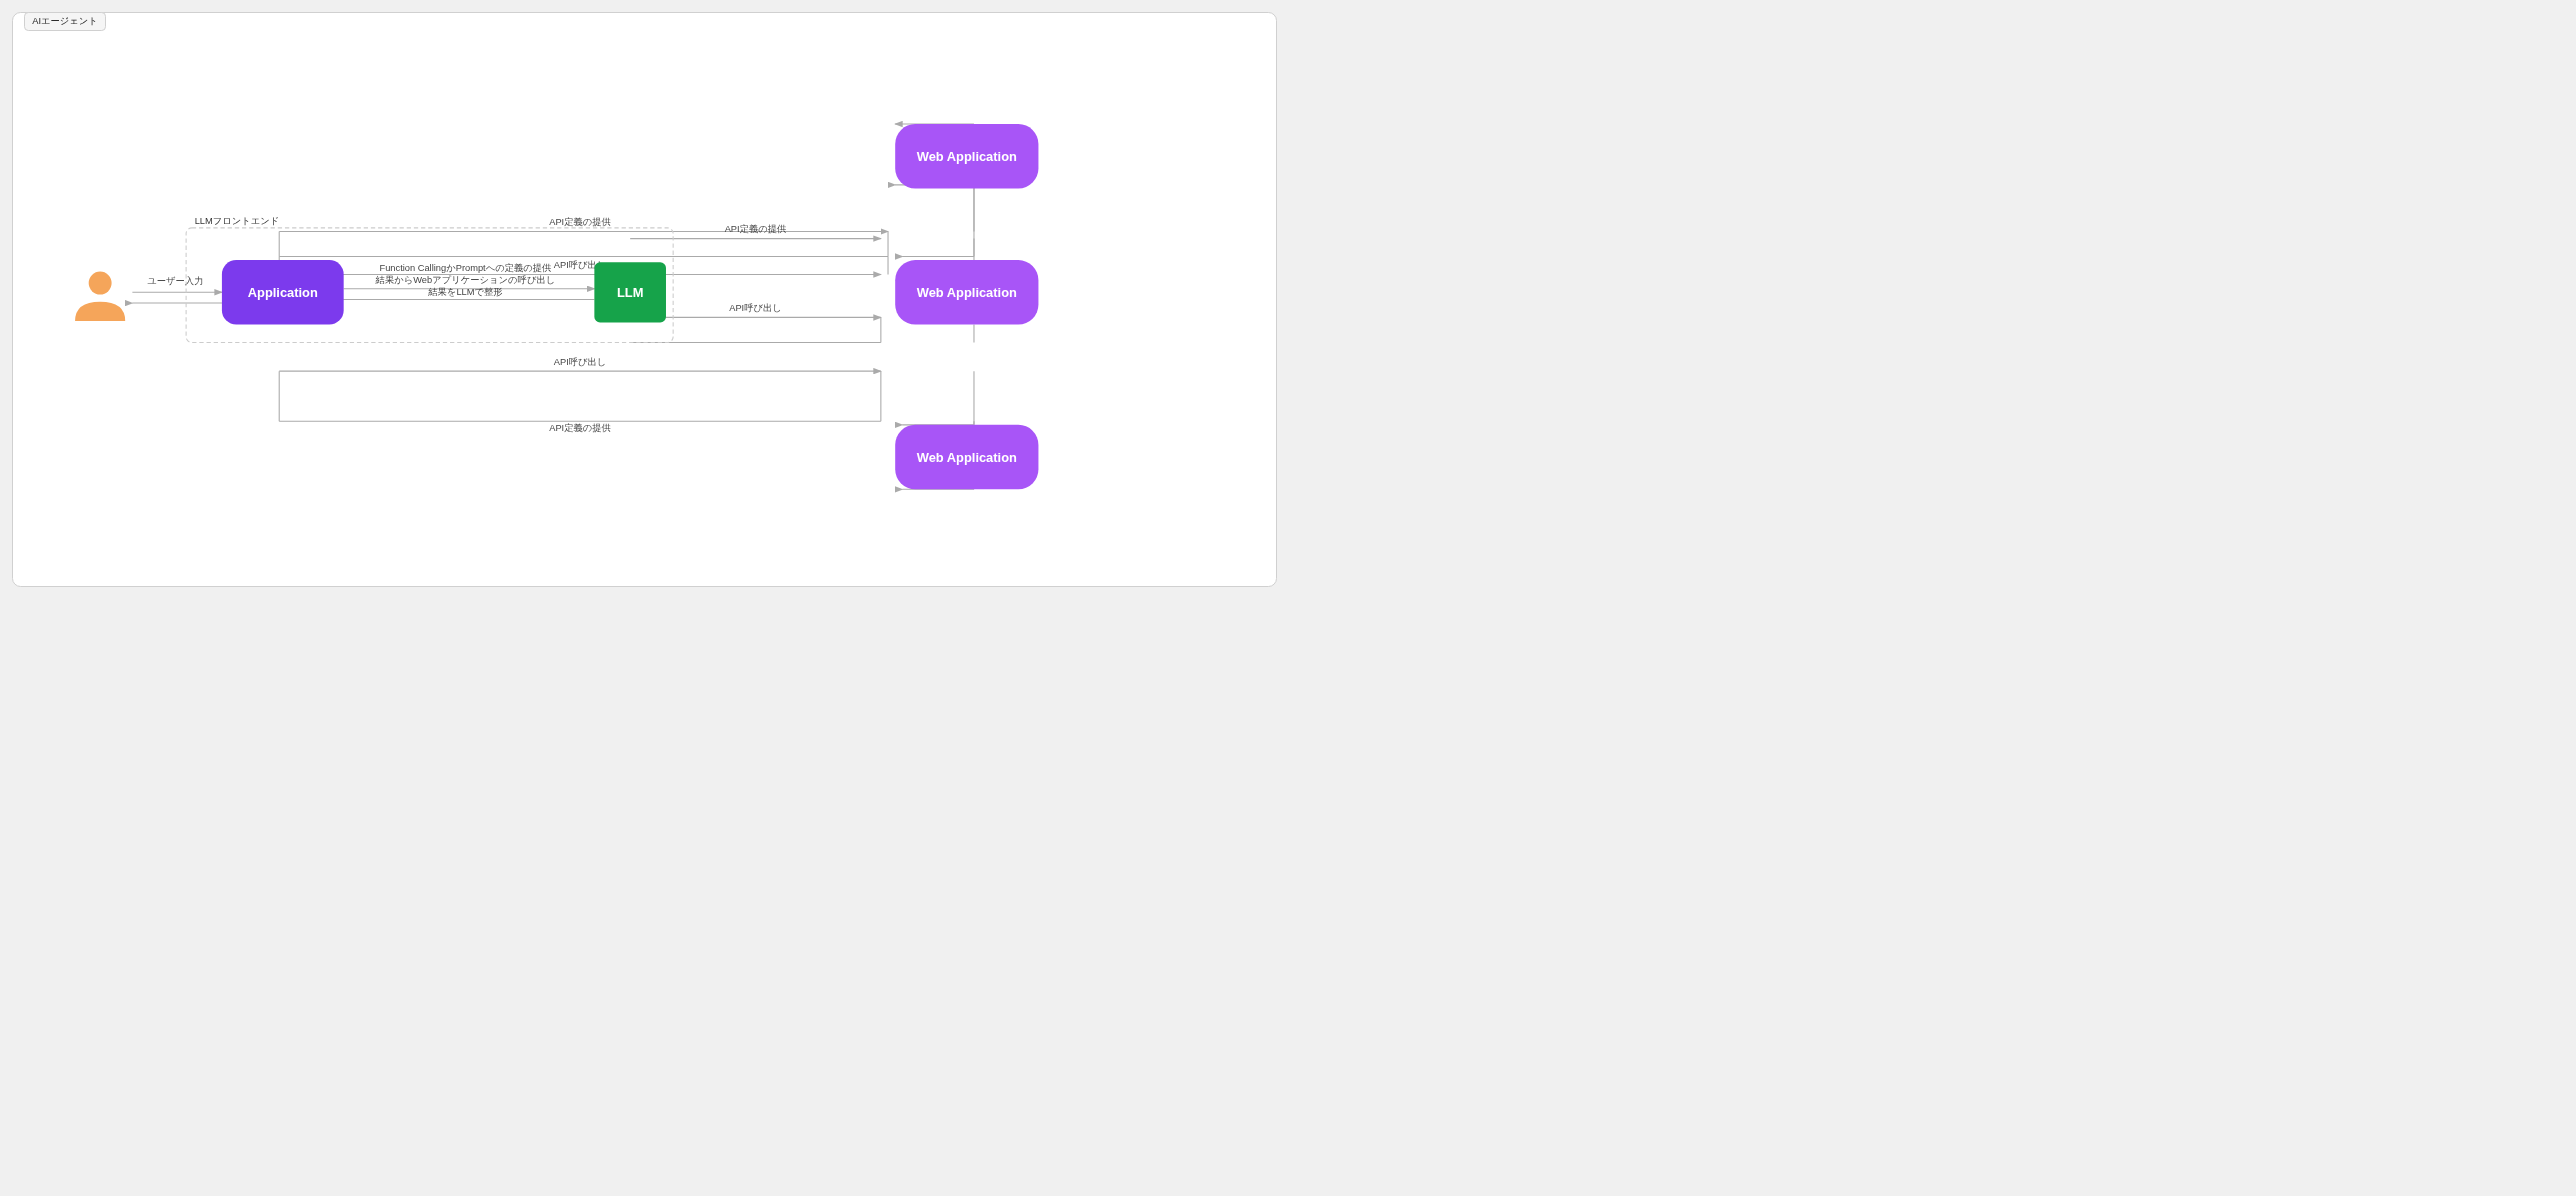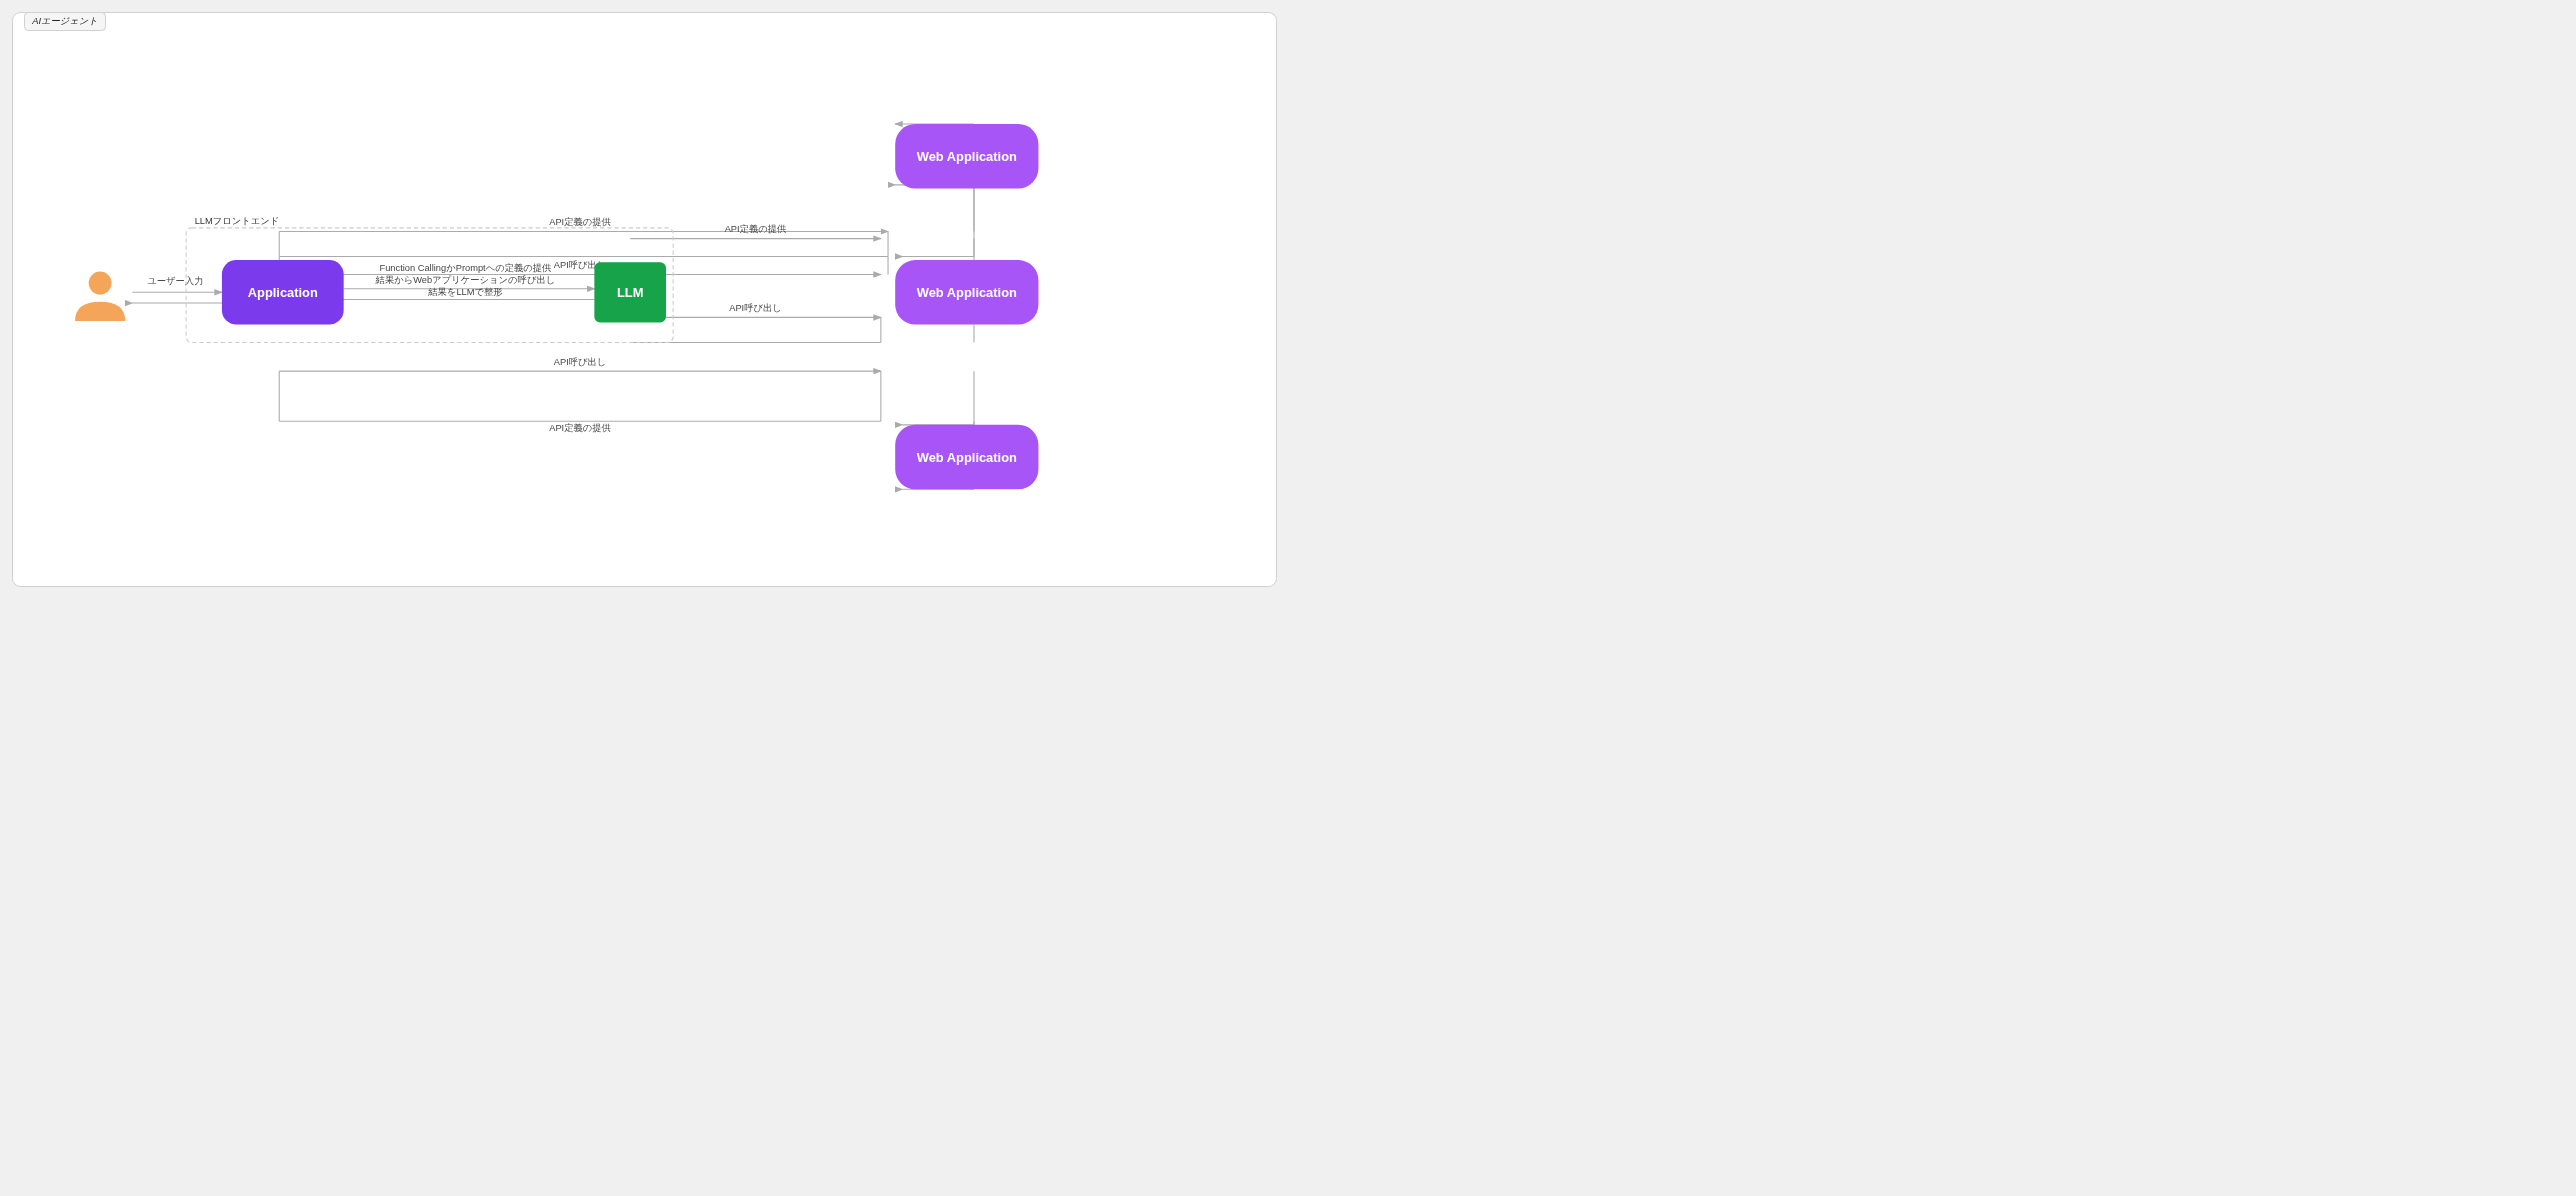--- a/index.html
+++ b/index.html
@@ -24,21 +24,20 @@
       top: -0.7px;
       left: 11.5px;
       background: #f5f5f5;
       border: 1.1px solid #d0d0d0;
       border-radius: 4.3px;
       padding: 2.2px 7.2px;
       font-size: 9.3px;
       color: #222;
       font-weight: 500;
       z-index: 10;
-      font-style: italic;
     }
     .diagram-area {
       position: absolute;
       top: 0; left: 0; right: 0; bottom: 0;
     }
     svg.diagram-svg {
       width: 100%;
       height: 100%;
     }
     .node-text {

